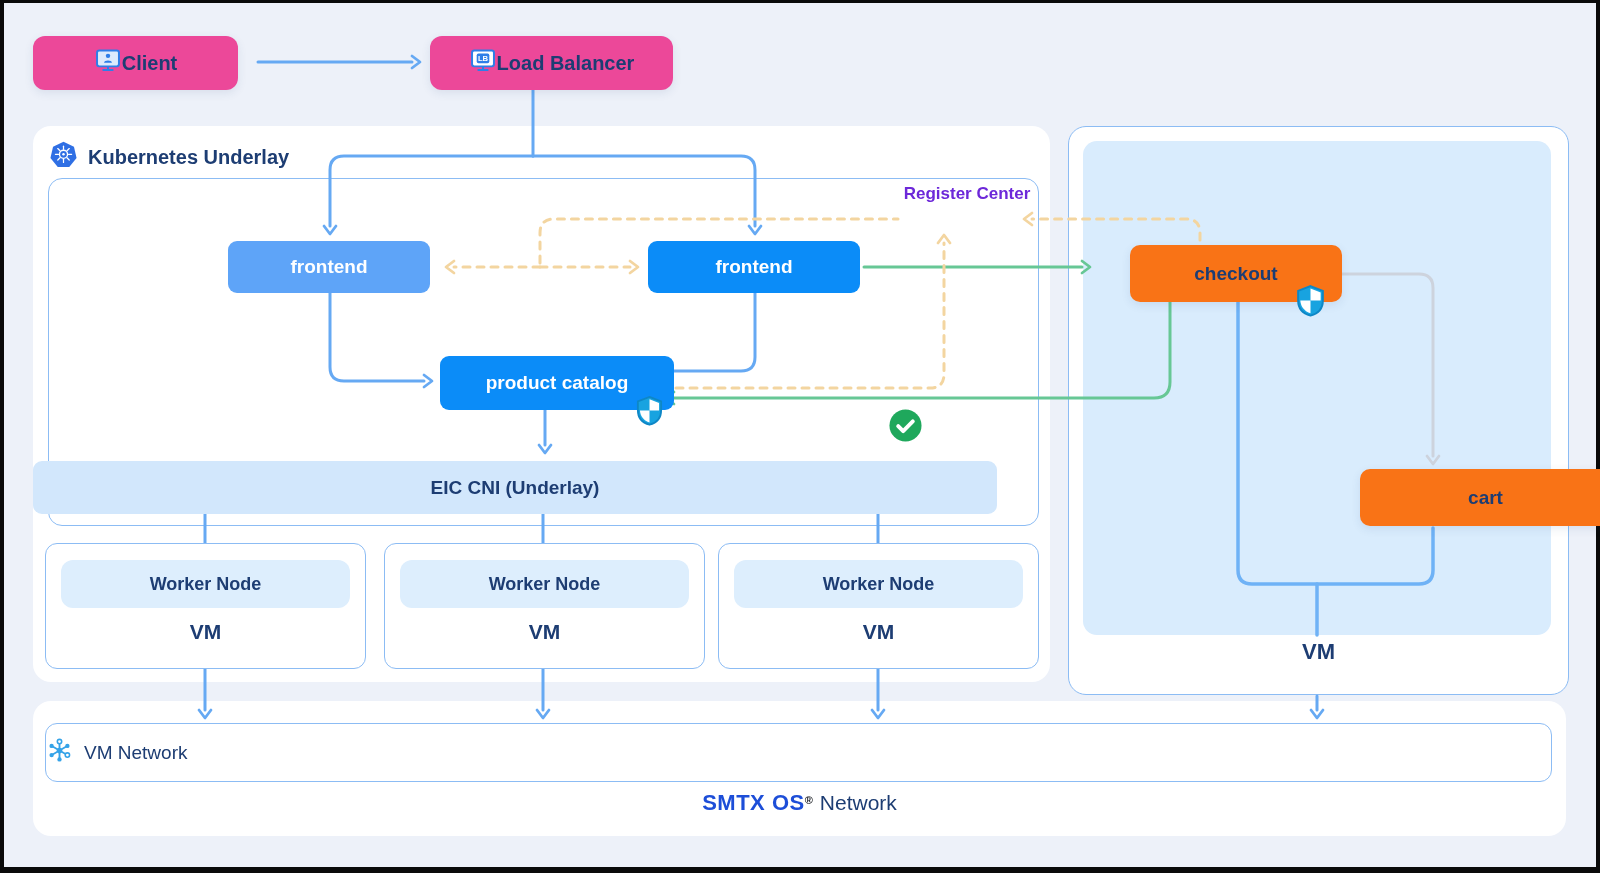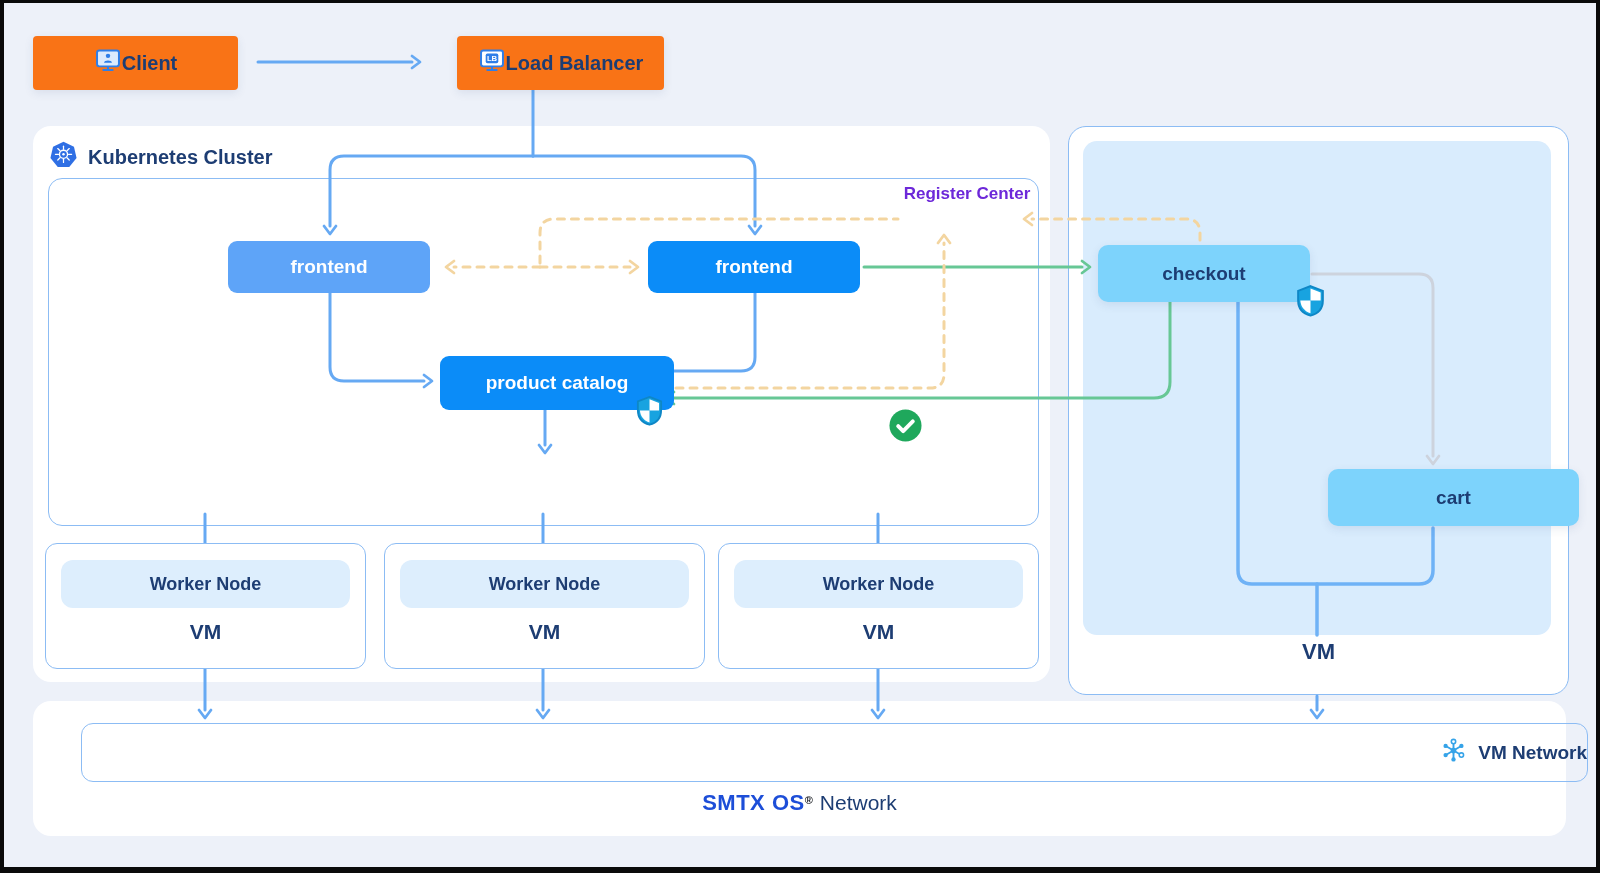--- a/index.html
+++ b/index.html
@@ -4,54 +4,54 @@
 <style>
   html,body{margin:0;padding:0;}
   body{
     width:1600px;height:873px;position:relative;background:#0a0a0a;
     font-family:"Liberation Sans", sans-serif;overflow:hidden;
   }
   .canvas{position:absolute;left:4px;top:3px;right:4px;bottom:6px;background:#edf1f9;}
   .abs{position:absolute;}
   
   .pillbox{
-    background:#f97316;border-radius:4px;display:flex;align-items:center;justify-content:center;
+    background:#ec4899;border-radius:12px;display:flex;align-items:center;justify-content:center;
     box-shadow:0 3px 10px rgba(40,70,120,.10);
     font-size:20px;font-weight:600;color:#1d3d73;z-index:3;
   }
   
   .k8s-container{left:29px;top:123px;width:1017px;height:556px;background:#fff;border-radius:18px;z-index:1;}
   .k8s-header{position:absolute;left:17px;top:15px;display:flex;align-items:center;gap:11px;
     font-size:20px;font-weight:700;color:#1d3d73;}
   .k8s-inner{position:absolute;left:15px;top:52px;width:989px;height:346px;
     border:1.6px solid #8cbcf4;border-radius:14px;}
   .service{
     border-radius:9px;display:flex;align-items:center;justify-content:center;
     color:#fff;font-size:19px;font-weight:700;z-index:3;
   }
   .svc-light{background:#5ea4f8;}
   .svc-bright{background:#0b8cf8;}
   .whitebox{
-    background:#7dd3fc;border-radius:10px;display:flex;align-items:center;justify-content:center;
-    font-size:19px;font-weight:700;color:#1d3d73;box-shadow:0 3px 10px rgba(40,70,120,.10);z-index:3;
+    background:#f97316;border-radius:10px;display:flex;align-items:center;justify-content:center;
+    font-size:19px;font-weight:700;color:#1d3d73;box-shadow:0 3px 10px rgba(40,70,120,.10);z-index:3;margin-left:32px;
   }
   .eic-bar{left:29px;top:458px;width:964px;height:53px;background:#d2e7fc;border-radius:9px;
     display:flex;align-items:center;justify-content:center;font-size:19px;font-weight:700;color:#1d3d73;z-index:3;}
   .register-center{left:899px;top:180px;width:128px;text-align:center;font-size:17px;line-height:21px;
     font-weight:700;color:#6d28d9;z-index:3;}
   .worker{top:540px;width:319px;height:124px;background:#fff;border:1.6px solid #8cbcf4;border-radius:12px;z-index:2;}
   .worker-pill{position:absolute;left:15px;right:15px;top:16px;height:48px;background:#ddeefd;border-radius:12px;
     display:flex;align-items:center;justify-content:center;font-size:18px;font-weight:700;color:#1d3d73;}
   .worker-vm{position:absolute;left:0;right:0;top:76px;text-align:center;font-size:21px;font-weight:700;color:#1d3d73;}
   .vm-right{left:1064px;top:123px;width:499px;height:567px;background:#fff;border:1.6px solid #8cbcf4;border-radius:18px;z-index:1;}
   .vm-right-panel{position:absolute;left:14px;top:14px;width:468px;height:494px;background:#d9ecfd;border-radius:14px;}
   .vm-right-label{position:absolute;left:0;right:0;top:512px;text-align:center;font-size:22px;font-weight:700;color:#1d3d73;}
   .bottom-container{left:29px;top:698px;width:1533px;height:135px;background:#fff;border-radius:18px;z-index:1;}
   .vm-network-bar{position:absolute;left:12px;top:22px;width:1505px;height:57px;border:1.6px solid #8cbcf4;border-radius:12px;
-    display:flex;align-items:center;justify-content:flex-end;gap:11px;font-size:19px;font-weight:700;color:#1d3d73;margin-left:36px;}
+    display:flex;align-items:center;justify-content:flex-start;gap:11px;font-size:19px;font-weight:400;color:#1d3d73;}
   .smtx-line{position:absolute;left:0;right:0;top:89px;text-align:center;}
   .smtx-brand{font-size:22px;font-weight:700;color:#1d4ed8;letter-spacing:.5px;}
   .smtx-reg{font-size:11px;font-weight:700;color:#191c22;vertical-align:super;}
   .smtx-cluster{font-size:21px;font-weight:500;color:#1d3d73;margin-left:7px;}
   .badge{z-index:4;}
   svg.connectors{position:absolute;left:0;top:0;z-index:2;pointer-events:none;}
 </style>
 </head>
 <body>
 
@@ -69,21 +69,21 @@
               <line x1="12" y1="16.2" x2="12" y2="19"></line>
             <line x1="4.8" y1="11.8" x2="7.6" y2="11.8"></line>
               <line x1="16.4" y1="11.8" x2="19.2" y2="11.8"></line>
             <line x1="6.9" y1="6.7" x2="8.9" y2="8.7"></line>
               <line x1="15.1" y1="14.9" x2="17.1" y2="16.9"></line>
             <line x1="17.1" y1="6.7" x2="15.1" y2="8.7"></line>
               <line x1="8.9" y1="14.9" x2="6.9" y2="16.9"></line>
           </g>
         </svg>
       </span>
-      <span>Kubernetes Cluster</span>
+      <span>Kubernetes Underlay</span>
     </div>
     <div class="k8s-inner"></div>
   </div>
 
   <div class="abs vm-right">
     <div class="vm-right-panel"></div>
     <div class="vm-right-label">VM</div>
   </div>
 
   <div class="abs bottom-container">
@@ -175,21 +175,21 @@
         <rect x="2.6" y="3" width="18.8" height="13.6" rx="2" fill="#dceafc" stroke="#2e7ee8" stroke-width="1.7"></rect>
         <circle cx="12" cy="7.6" r="1.9" fill="#2e7ee8"></circle>
         <path d="M8.6,13.6 C8.6,10.9 15.4,10.9 15.4,13.6 Z" fill="#2e7ee8"></path>
         <line x1="12" y1="16.6" x2="12" y2="19.2" stroke="#2e7ee8" stroke-width="1.7"></line>
         <line x1="8" y1="19.8" x2="16" y2="19.8" stroke="#2e7ee8" stroke-width="1.7" stroke-linecap="round"></line>
       </svg>
     </span>
     <span>Client</span>
   </div>
 
-  <div class="abs pillbox" style="left:426px;top:33px;width:207px;height:54px;margin-left:27px;">
+  <div class="abs pillbox" style="left:426px;top:33px;width:243px;height:54px;">
     <span>
       <svg width="28" height="28" viewBox="0 0 24 24">
         <rect x="2.6" y="3" width="18.8" height="13.6" rx="2" fill="#fff" stroke="#2e7ee8" stroke-width="1.7"></rect>
         <rect x="6.6" y="5.6" width="10.8" height="8.4" rx="1.5" fill="#2e7ee8"></rect>
         <text x="12" y="12.3" text-anchor="middle" font-size="6.6" font-weight="bold" fill="#fff" font-family="Liberation Sans, sans-serif">LB</text>
         <line x1="12" y1="16.6" x2="12" y2="19.2" stroke="#2e7ee8" stroke-width="1.7"></line>
         <line x1="8" y1="19.8" x2="16" y2="19.8" stroke="#2e7ee8" stroke-width="1.7" stroke-linecap="round"></line>
       </svg>
     </span>
     <span>Load Balancer</span>
@@ -209,20 +209,23 @@
   </div>
 
   <div class="abs badge" style="left:630px;top:392px;">
     <svg width="31" height="31" viewBox="0 0 24 24">
       <path d="M12 1.5 L21 5 V12 C21 17.8 17.4 21.6 12 23 C6.6 21.6 3 17.8 3 12 V5 Z" fill="#18a3e0" stroke="#0e87c6" stroke-width="1.4"></path>
       <path d="M12 3.2 L19.4 6.1 V12 H12 Z" fill="#fff"></path>
       <path d="M4.6 12 H12 V21.3 C7.7 19.9 4.9 16.7 4.6 12 Z" fill="#fff"></path>
     </svg>
   </div>
 
+  <div class="abs eic-bar">
+    <span>EIC CNI (Underlay)</span>
+  </div>
 
   <div class="abs worker" style="left:41px;">
     <div class="worker-pill">
       <span>Worker Node</span>
     </div>
     <div class="worker-vm">VM</div>
   </div>
   <div class="abs worker" style="left:380px;">
     <div class="worker-pill">
       <span>Worker Node</span>

